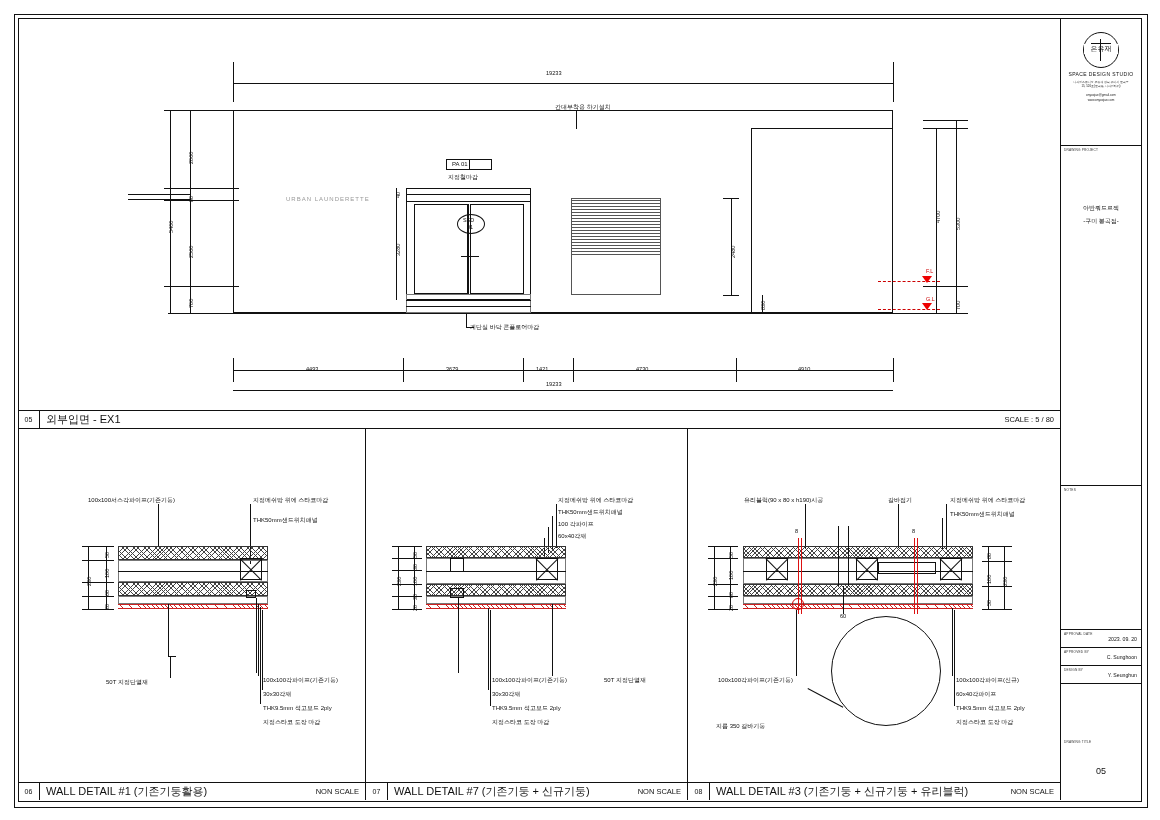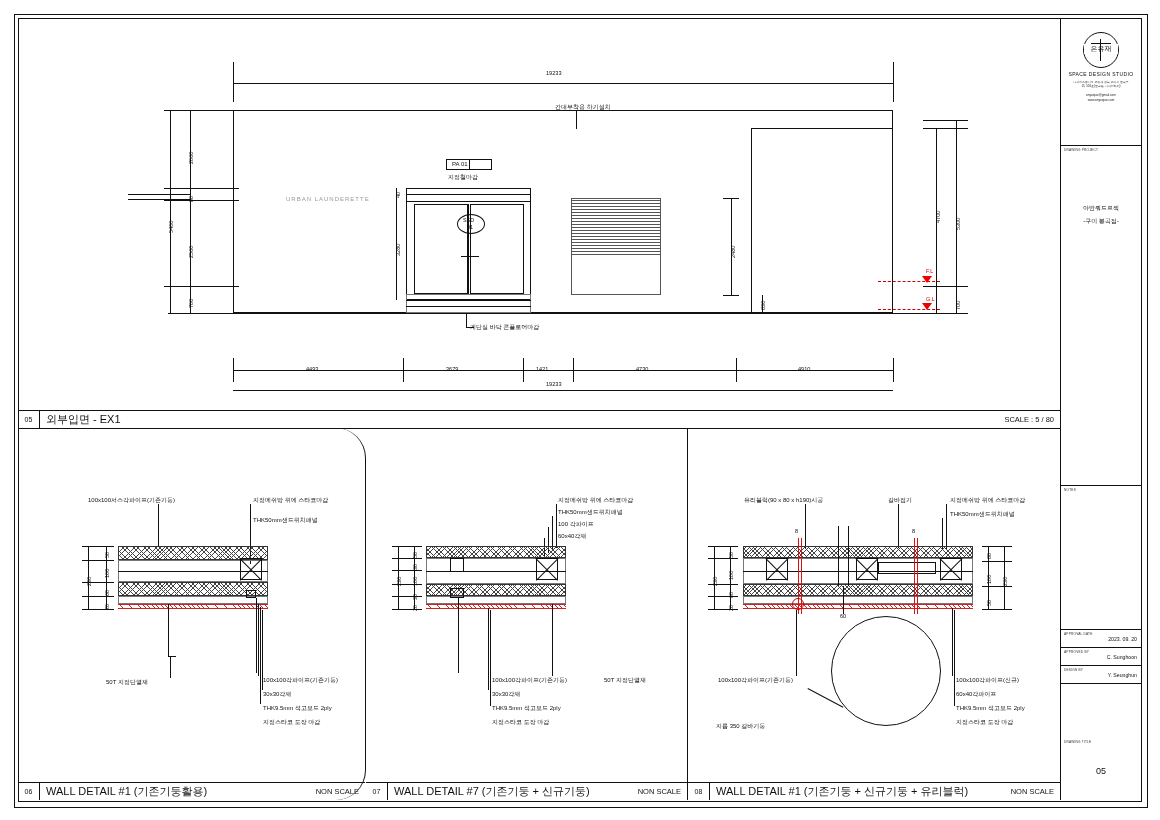--- a/index.html
+++ b/index.html
@@ -163,21 +163,21 @@
 
     <div class="viewtitle">
       <div class="vt-num">05</div>
       <div class="vt-name">외부입면 - EX1</div>
       <div class="vt-scale">SCALE : 5 / 80</div>
     </div>
   </div>
 
   <div class="detail-row">
 
-    <div class="dcell" style="left:0;width:348px;border-radius:30px;">
+    <div class="dcell" style="left:0;width:348px;">
 
       <div class="txt kr" style="left:70px;top:68px;">100x100서스각파이프(기존기둥)</div>
       <div class="ln v1" style="left:140px;top:76px;height:42px;"></div>
       <div class="txt kr" style="left:235px;top:68px;">지정메쉬망 위에 스타코마감</div>
       <div class="ln v1" style="left:232px;top:76px;height:60px;"></div>
       <div class="txt kr" style="left:235px;top:88px;">THK50mm샌드위치패널</div>
 
       <div class="hatch-ins" style="position:absolute;left:100px;top:118px;width:150px;height:14px;border:1px solid #333;box-sizing:border-box;"></div>
       <div class="lightbox" style="left:100px;top:132px;width:150px;height:22px;"></div>
       <div class="ln h1" style="left:100px;top:143px;width:150px;"></div>
@@ -353,21 +353,21 @@
 
       <div class="txt kr" style="left:268px;top:248px;">100x100각파이프(신규)</div>
       <div class="txt kr" style="left:268px;top:262px;">60x40각파이프</div>
       <div class="txt kr" style="left:268px;top:276px;">THK9.5mm 석고보드 2ply</div>
       <div class="txt kr" style="left:268px;top:290px;">지정스타코 도장 마감</div>
       <div class="ln v1" style="left:264px;top:180px;height:68px;"></div>
       <div class="ln v1" style="left:266px;top:182px;height:96px;"></div>
 
       <div class="viewtitle">
         <div class="vt-num">08</div>
-        <div class="vt-name">WALL DETAIL #1 (기존기둥 + 신규기둥 + 유리블럭)</div>
+        <div class="vt-name">WALL DETAIL #3 (기존기둥 + 신규기둥 + 유리블럭)</div>
         <div class="vt-scale">NON SCALE</div>
       </div>
     </div>
   </div>
 
   <div class="titleblock">
 
     <div class="tb-sec" style="top:0;height:128px;">
       <div class="logo-wrap">
         <div class="logo-circ">

